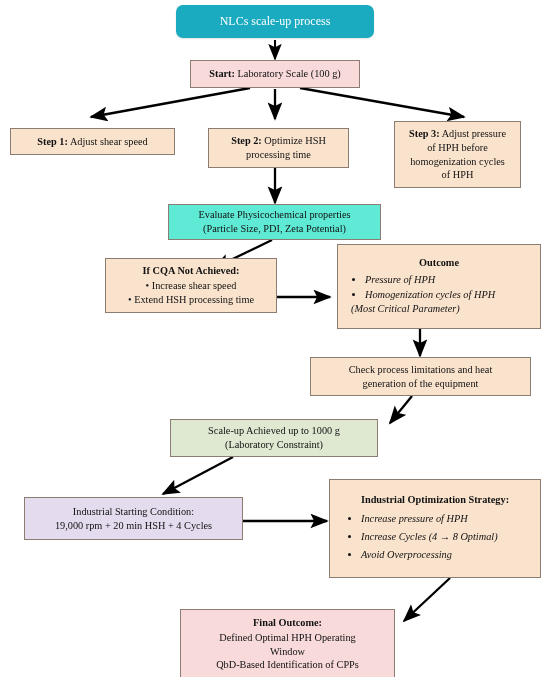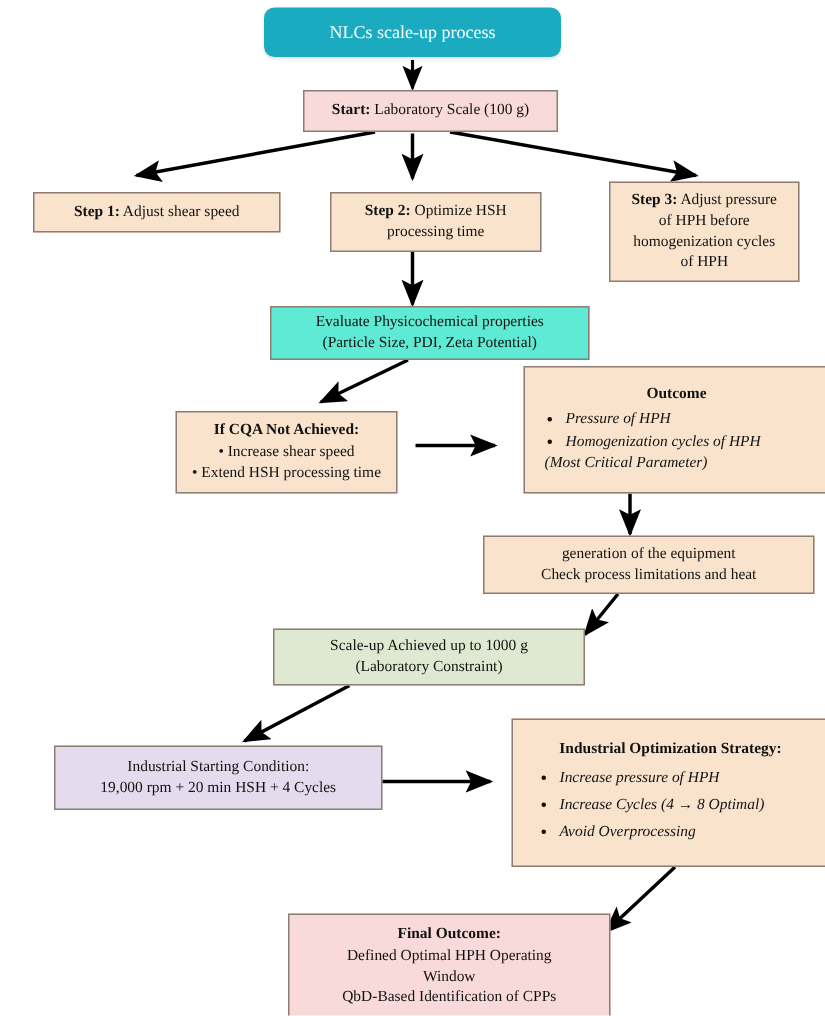--- a/index.html
+++ b/index.html
@@ -35,21 +35,20 @@
     border: 1px solid #8b7d72;
     display: flex;
     flex-direction: column;
     justify-content: center;
     align-items: center;
     text-align: center;
     font-size: 10.3px;
     line-height: 1.33;
     padding: 3px 5px;
     z-index: 2;
-    margin-left: 12px;
   }
   .node .line { display: block; white-space: nowrap; }
   .node b { font-weight: bold; }
   .peach  { background: #fae3cd; }
   .pink   { background: #f8dada; }
   .blue   { background: #5eead4; }
   .green  { background: #dfe9d2; }
   .purple { background: #e4dcee; }
 
   
@@ -144,37 +143,37 @@
     <span class="line">of HPH before</span>
     <span class="line">homogenization cycles</span>
     <span class="line">of HPH</span>
   </div>
 
   <div class="node blue" style="left:168px; top:204px; width:213px; height:36px;">
     <span class="line">Evaluate Physicochemical properties</span>
     <span class="line">(Particle Size, PDI, Zeta Potential)</span>
   </div>
 
-  <div class="node peach" style="left:105px; top:274px; width:148px; height:55px;justify-content:center;">
+  <div class="node peach" style="left:105px; top:258px; width:172px; height:55px;justify-content:center;">
     <span class="node-title tight">If CQA Not Achieved:</span>
     <span class="line">• Increase shear speed</span>
     <span class="line">• Extend HSH processing time</span>
   </div>
 
   <div class="node peach" style="left:337px; top:244px; width:204px; height:85px; align-items:stretch;">
     <span class="node-title" style="text-align:center;">Outcome</span>
     <ul class="bullets">
       <li>Pressure of HPH</li>
       <li><span>Homogenization cycles of HPH</span><span class="sub">(Most Critical Parameter)</span></li>
     </ul>
   </div>
 
   <div class="node peach" style="left:310px; top:357px; width:221px; height:39px;">
+    <span class="line">Check process limitations and heat</span>
     <span class="line">generation of the equipment</span>
-    <span class="line">Check process limitations and heat</span>
   </div>
 
   <div class="node green" style="left:170px; top:419px; width:208px; height:38px;">
     <span class="line">Scale-up Achieved up to 1000 g</span>
     <span class="line">(Laboratory Constraint)</span>
   </div>
 
   <div class="node purple" style="left:24px; top:497px; width:219px; height:43px;justify-content:center;">
     <span class="line">Industrial Starting Condition:</span>
     <span class="line">19,000 rpm + 20 min HSH + 4 Cycles</span>

